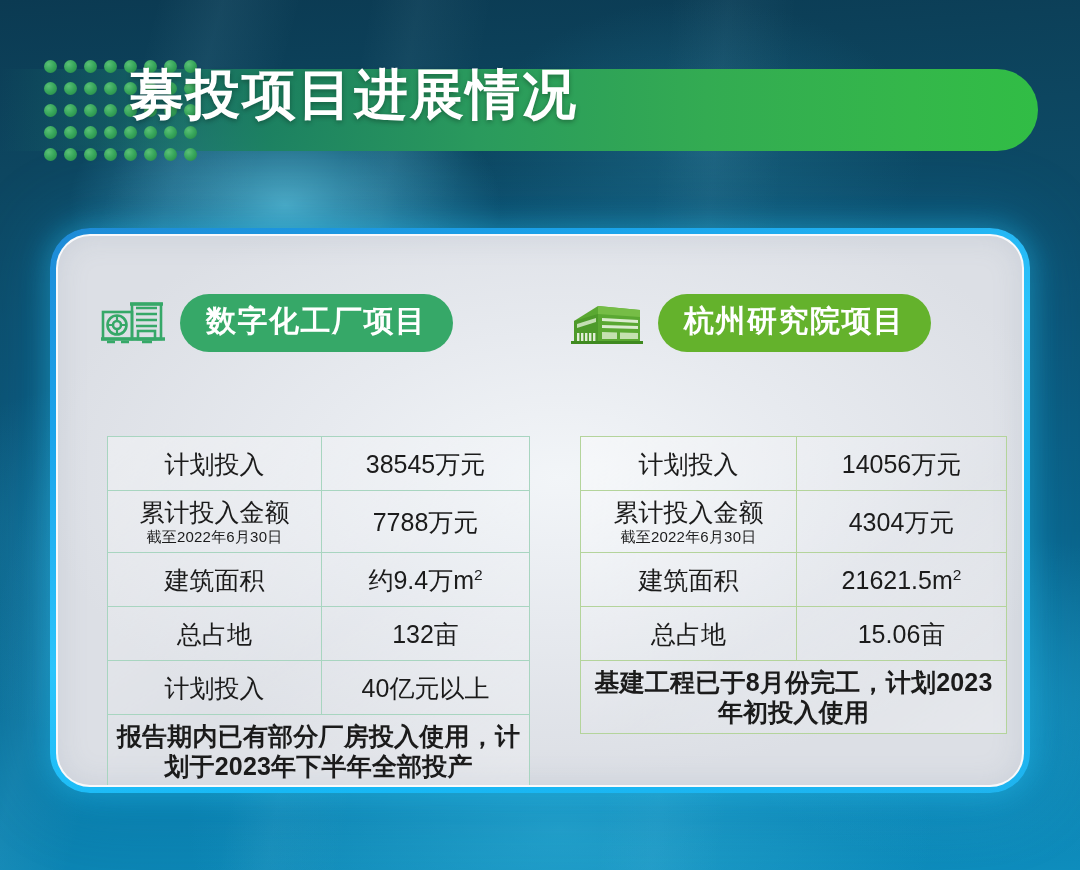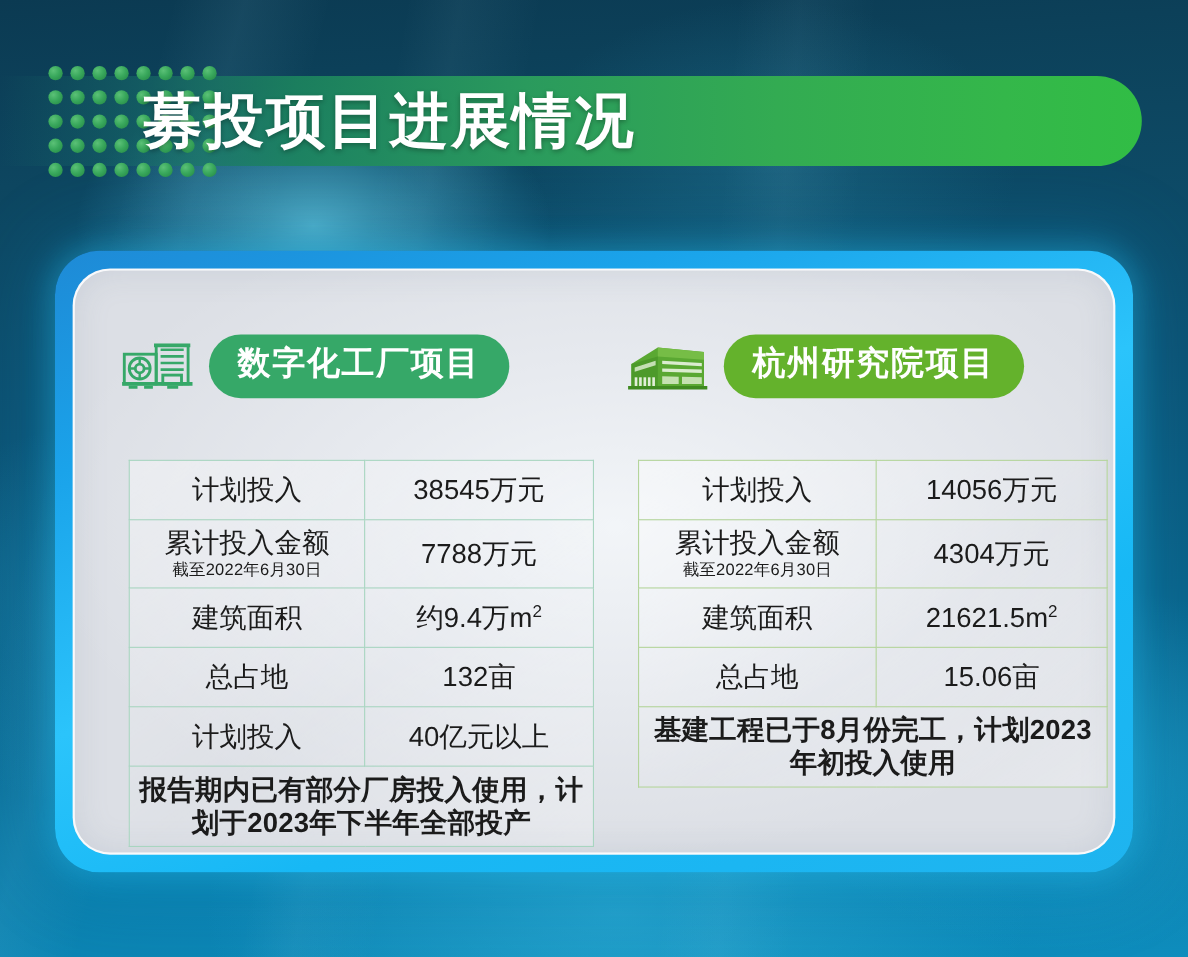--- a/index.html
+++ b/index.html
@@ -69,39 +69,39 @@
         rgba(24,110,104,0.55) 12%,
         rgba(28,131,94,0.92) 26%,
         #2a9a5d 46%,
         #33ab52 68%,
         #34b74a 88%,
         #31bd45 100%);
     z-index: 1;
   }
   #page-title {
     position: absolute;
-    left: 130px; top: 20px;
+    left: 130px; top: 4px;
     z-index: 4;
     color: #ffffff;
     font-size: 54px;
     font-weight: bold;
     letter-spacing: 2px;
     line-height: 76px;
     text-shadow: 0 2px 5px rgba(0,0,0,0.30);
     white-space: nowrap;
   }
 
   
   #card {
     position: absolute;
     left: 50px; top: 228px;
     width: 980px;
     height: 565px;
     border-radius: 40px;
-    padding: 16px;
+    padding: 6px;
     background: linear-gradient(160deg, #1e8ad6 0%, #1aa3ea 22%, #2bc4fb 48%, #17b8f5 70%, #1fb4ef 100%);
     box-shadow: 0 0 26px 5px rgba(40,200,250,0.33), 0 0 70px 16px rgba(20,150,210,0.22);
   }
   #card-inner {
     position: relative;
     width: 100%; height: 100%;
     border-radius: 34px;
     border: 2px solid rgba(255,255,255,0.82);
     background:
       radial-gradient(ellipse 520px 300px at 52% 44%, #f2f5f8 0%, #e7eaef 48%, #dcdfe5 100%);
@@ -143,20 +143,21 @@
     line-height: 1.15;
   }
   .badge.b1 { background: #36a868; }
   .badge.b2 { background: #64b22c; }
 
   
   table.ptable {
     border-collapse: collapse;
     table-layout: fixed;
     background: linear-gradient(145deg, rgba(255,255,255,0.36) 0%, rgba(255,255,255,0.05) 55%, rgba(255,255,255,0.28) 100%);
+    margin-top: 28px;
   }
   table.ptable td {
     text-align: center;
     vertical-align: middle;
     color: #1b1b1b;
     font-size: 25px;
     padding: 6px 4px;
     line-height: 1.2;
   }
   td.val { font-size: 26px; }

